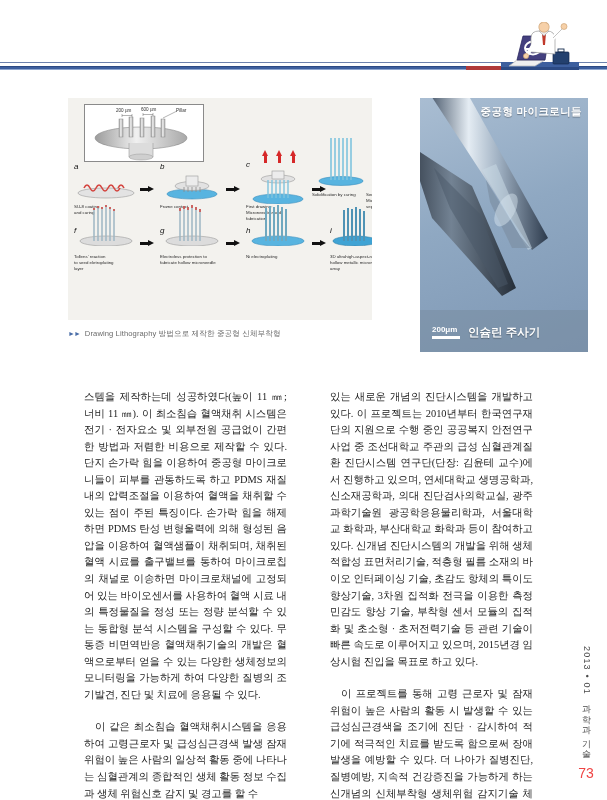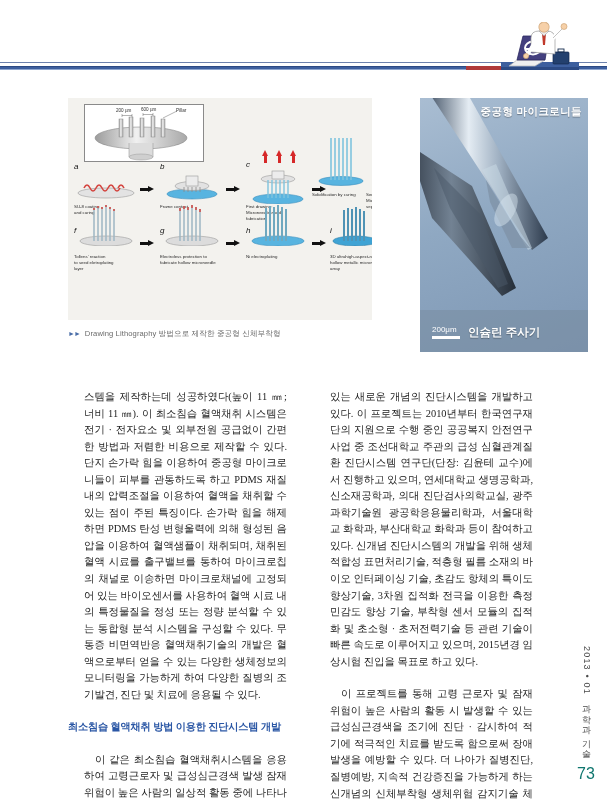--- a/index.html
+++ b/index.html
@@ -91,21 +91,21 @@
   .fig-right .bottom-band {
     position: absolute;
     left: 0; bottom: 0;
     width: 100%; height: 42px;
     background: rgba(120,140,160,0.55);
   }
   .fig-right .scalebar-text {
     position: absolute;
     left: 12px; bottom: 18px;
     font-family: "Liberation Sans", sans-serif;
-    font-weight: normal;
+    font-weight: bold;
     font-size: 8px;
     color: #ffffff;
   }
   .fig-right .scalebar-line {
     position: absolute;
     left: 12px; bottom: 13px;
     width: 28px; height: 3px;
     background: #ffffff;
   }
   .fig-right .label-bottom {
@@ -268,22 +268,22 @@
     writing-mode: vertical-rl;
     font-family: "Liberation Sans", sans-serif;
     font-size: 9px;
     letter-spacing: 1.2px;
     color: #4a4a4a;
     white-space: nowrap;
   }
   .sidetab .pagenum {
     margin-top: 8px;
     font-family: "Liberation Sans", sans-serif;
-    font-size: 16px;
-    color: #0f766e;
+    font-size: 14px;
+    color: #ef4444;
     text-align: center;
   }
 </style>
 </head>
 <body>
 
 <div class="header-rule">
   <div class="line-thin"></div>
   <div class="line-thick"></div>
   <div class="line-accent"></div>
@@ -541,21 +541,20 @@
     <span class="label-bottom">인슘린 주사기</span>
   </div>
 </div>
 
 <div class="caption">
   <span class="mk">►►</span><span>Drawing Lithography 방법으로 제작한 중공형 신체부착형</span>
 </div>
 
 <div class="col left">
   <p>스템을 제작하는데 성공하였다(높이 11 ㎜; 너비 11 ㎜). 이 최소침습 혈액채취 시스템은 전기 · 전자요소 및 외부전원 공급없이 간편한 방법과 저렴한 비용으로 제작할 수 있다. 단지 손가락 힘을 이용하여 중공형 마이크로니들이 피부를 관통하도록 하고 PDMS 재질 내의 압력조절을 이용하여 혈액을 채취할 수 있는 점이 주된 특징이다. 손가락 힘을 해제하면 PDMS 탄성 변형울력에 의해 형성된 음압을 이용하여 혈액샘플이 채취되며, 채취된 혈액 시료를 출구밸브를 통하여 마이크로칩의 채널로 이송하면 마이크로채널에 고정되어 있는 바이오센서를 사용하여 혈액 시료 내의 특정물질을 정성 또는 정량 분석할 수 있는 통합형 분석 시스템을 구성할 수 있다. 무통증 비면역반응 혈액채취기술의 개발은 혈액으로부터 얻을 수 있는 다양한 생체정보의 모니터링을 가능하게 하여 다양한 질병의 조기발견, 진단 및 치료에 응용될 수 있다.</p>
-  <h3 class="subhead">최소침습 혈액채취 방법 이용한 진단시스템 개발</h3>
   <p class="indent">이 같은 최소침습 혈액채취시스템을 응용하여 고령근로자 및 급성심근경색 발생 잠재위험이 높은 사람의 일상적 활동 중에 나타나는 심혈관계의 종합적인 생체 활동 정보 수집과 생체 위험신호 감지 및 경고를 할 수</p>
 </div>
 
 <div class="col right">
   <p>있는 새로운 개념의 진단시스템을 개발하고 있다. 이 프로젝트는 2010년부터 한국연구재단의 지원으로 수행 중인 공공복지 안전연구사업 중 조선대학교 주관의 급성 심혈관계질환 진단시스템 연구단(단장: 김윤테 교수)에서 진행하고 있으며, 연세대학교 생명공학과, 신소재공학과, 의대 진단검사의학교실, 광주과학기술원 광공학응용물리학과, 서울대학교 화학과, 부산대학교 화학과 등이 참여하고 있다. 신개념 진단시스템의 개발을 위해 생체적합성 표면처리기술, 적층형 필름 소재의 바이오 인터페이싱 기술, 초감도 항체의 특이도 향상기술, 3차원 집적화 전극을 이용한 측정 민감도 향상 기술, 부착형 센서 모듈의 집적화 및 초소형 · 초저전력기술 등 관련 기술이 빠른 속도로 이루어지고 있으며, 2015년경 임상시험 진입을 목표로 하고 있다.</p>
   <p class="indent"><span>이 프로젝트를 통해 고령 근로자 및 잠재위험이 높은 사람의 활동 시 발생할 수 있는 급성심근경색을 조기에 진단 · 감시하여 적기에 적극적인 치료를 받도록 함으로써 장애 발생을 예방할 수 있다. 더 나아가 질병진단, 질병예방, 지속적 건강증진을 가능하게 하는 신개념의 신체부착형 생체위험 감지기술 체계를 확립함으로써 U-헬스케어 분야의 초석을 이루게 된다.</span><span class="endmark">ST</span></p>
 </div>
 
 <div class="sidetab">
   <span class="vtext">2013 • 01   과학과 기술</span>

